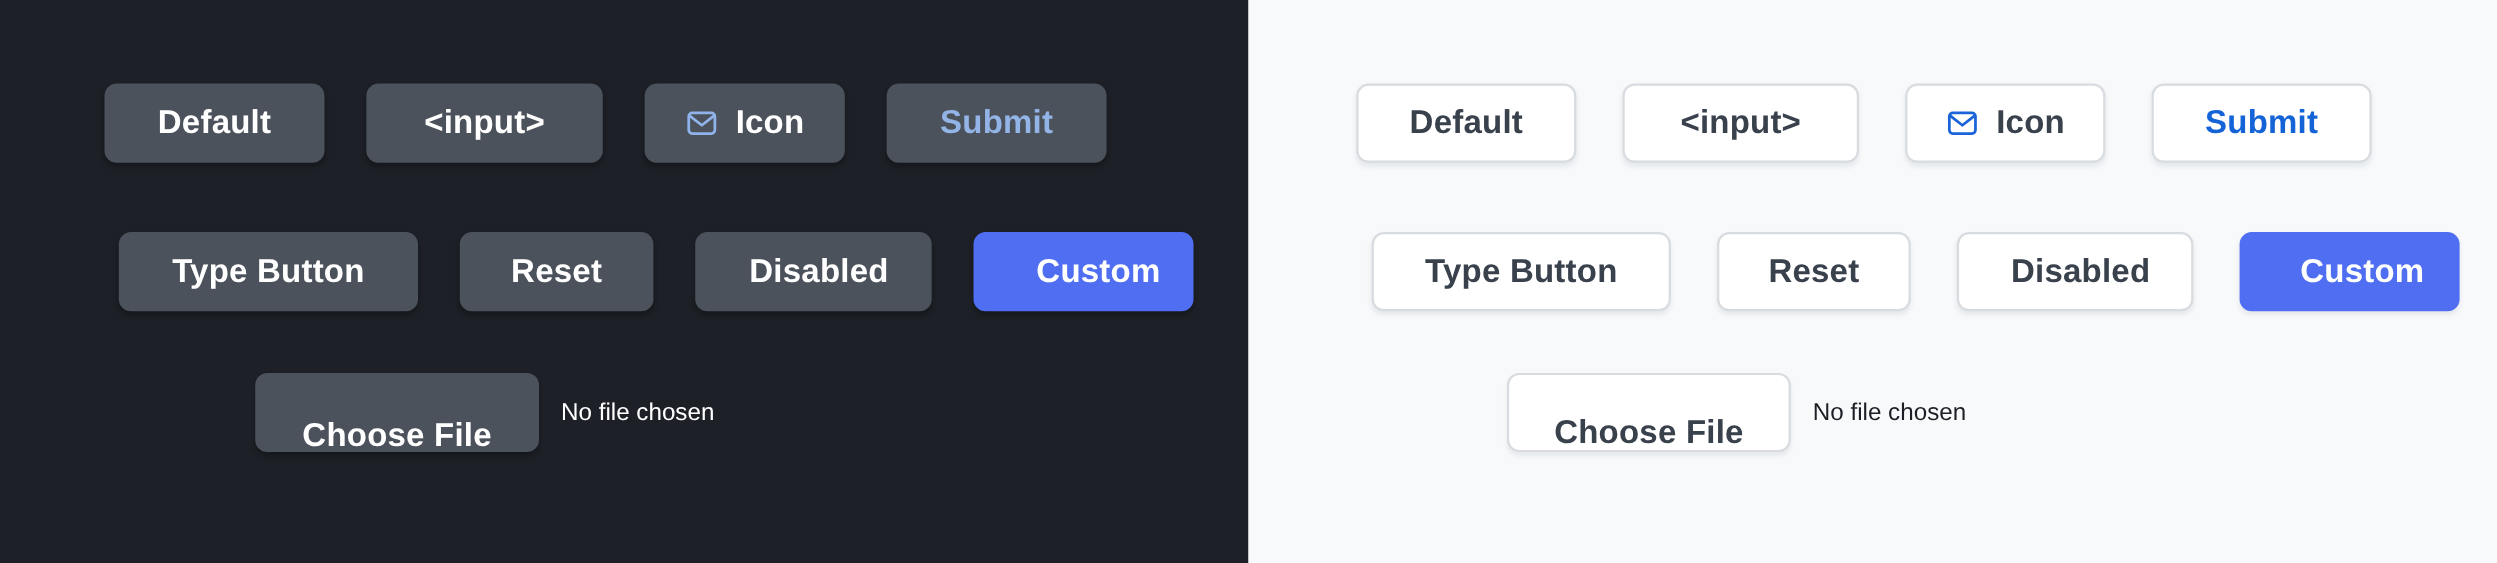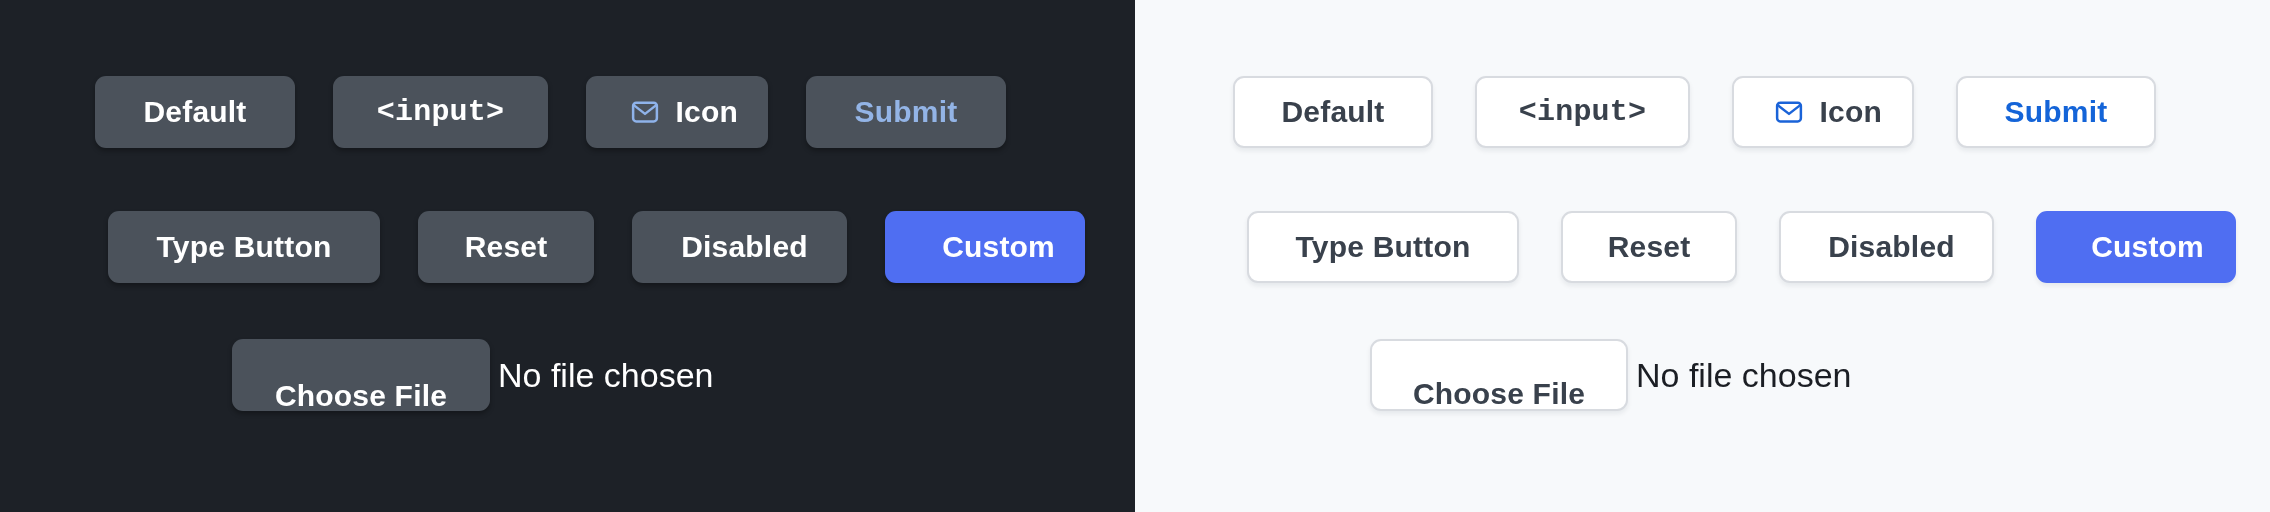--- a/index.html
+++ b/index.html
@@ -95,34 +95,34 @@
   .panel-light .btn.accent-text { color: #1464d8; }
   .panel-light .btn.filled {
     background: #4f6ef2;
     color: #ffffff;
     border-color: #4f6ef2;
   }
   .panel-light .file-label { color: #1b1e24; }
 
   
   .w-default   { min-width: 200px; }
-  .w-input     { min-width: 215px; font-family: Liberation Mono, monospace; }
-  .w-icon      { min-width: 182px; justify-content: flex-end; }
+  .w-input     { min-width: 215px; }
+  .w-icon      { min-width: 182px; }
   .w-submit    { min-width: 200px; }
   .w-typebtn   { min-width: 272px; margin-left: 40px; }
   .w-reset     { min-width: 176px; text-align: center; }
   .w-disabled  { min-width: 215px; padding-left: 40px; }
   .w-custom    { min-width: 200px; justify-content: flex-end; }
   .w-choose    { min-width: 258px; align-items: flex-end; }
 
   .file-row { display: flex; align-items: center; }
   .file-label {
-    font-size: 34px;
+    font-size: 22px;
     font-weight: normal;
-    margin-left: 8px;
+    margin-left: 20px;
     white-space: nowrap;
   }
 
   .mail-icon { display: inline-flex; align-items: center; }
   .panel-dark  .mail-icon svg { stroke: #8fb3ea; }
   .panel-light .mail-icon svg { stroke: #1a63d8; }
 </style>
 </head>
 <body>
 

